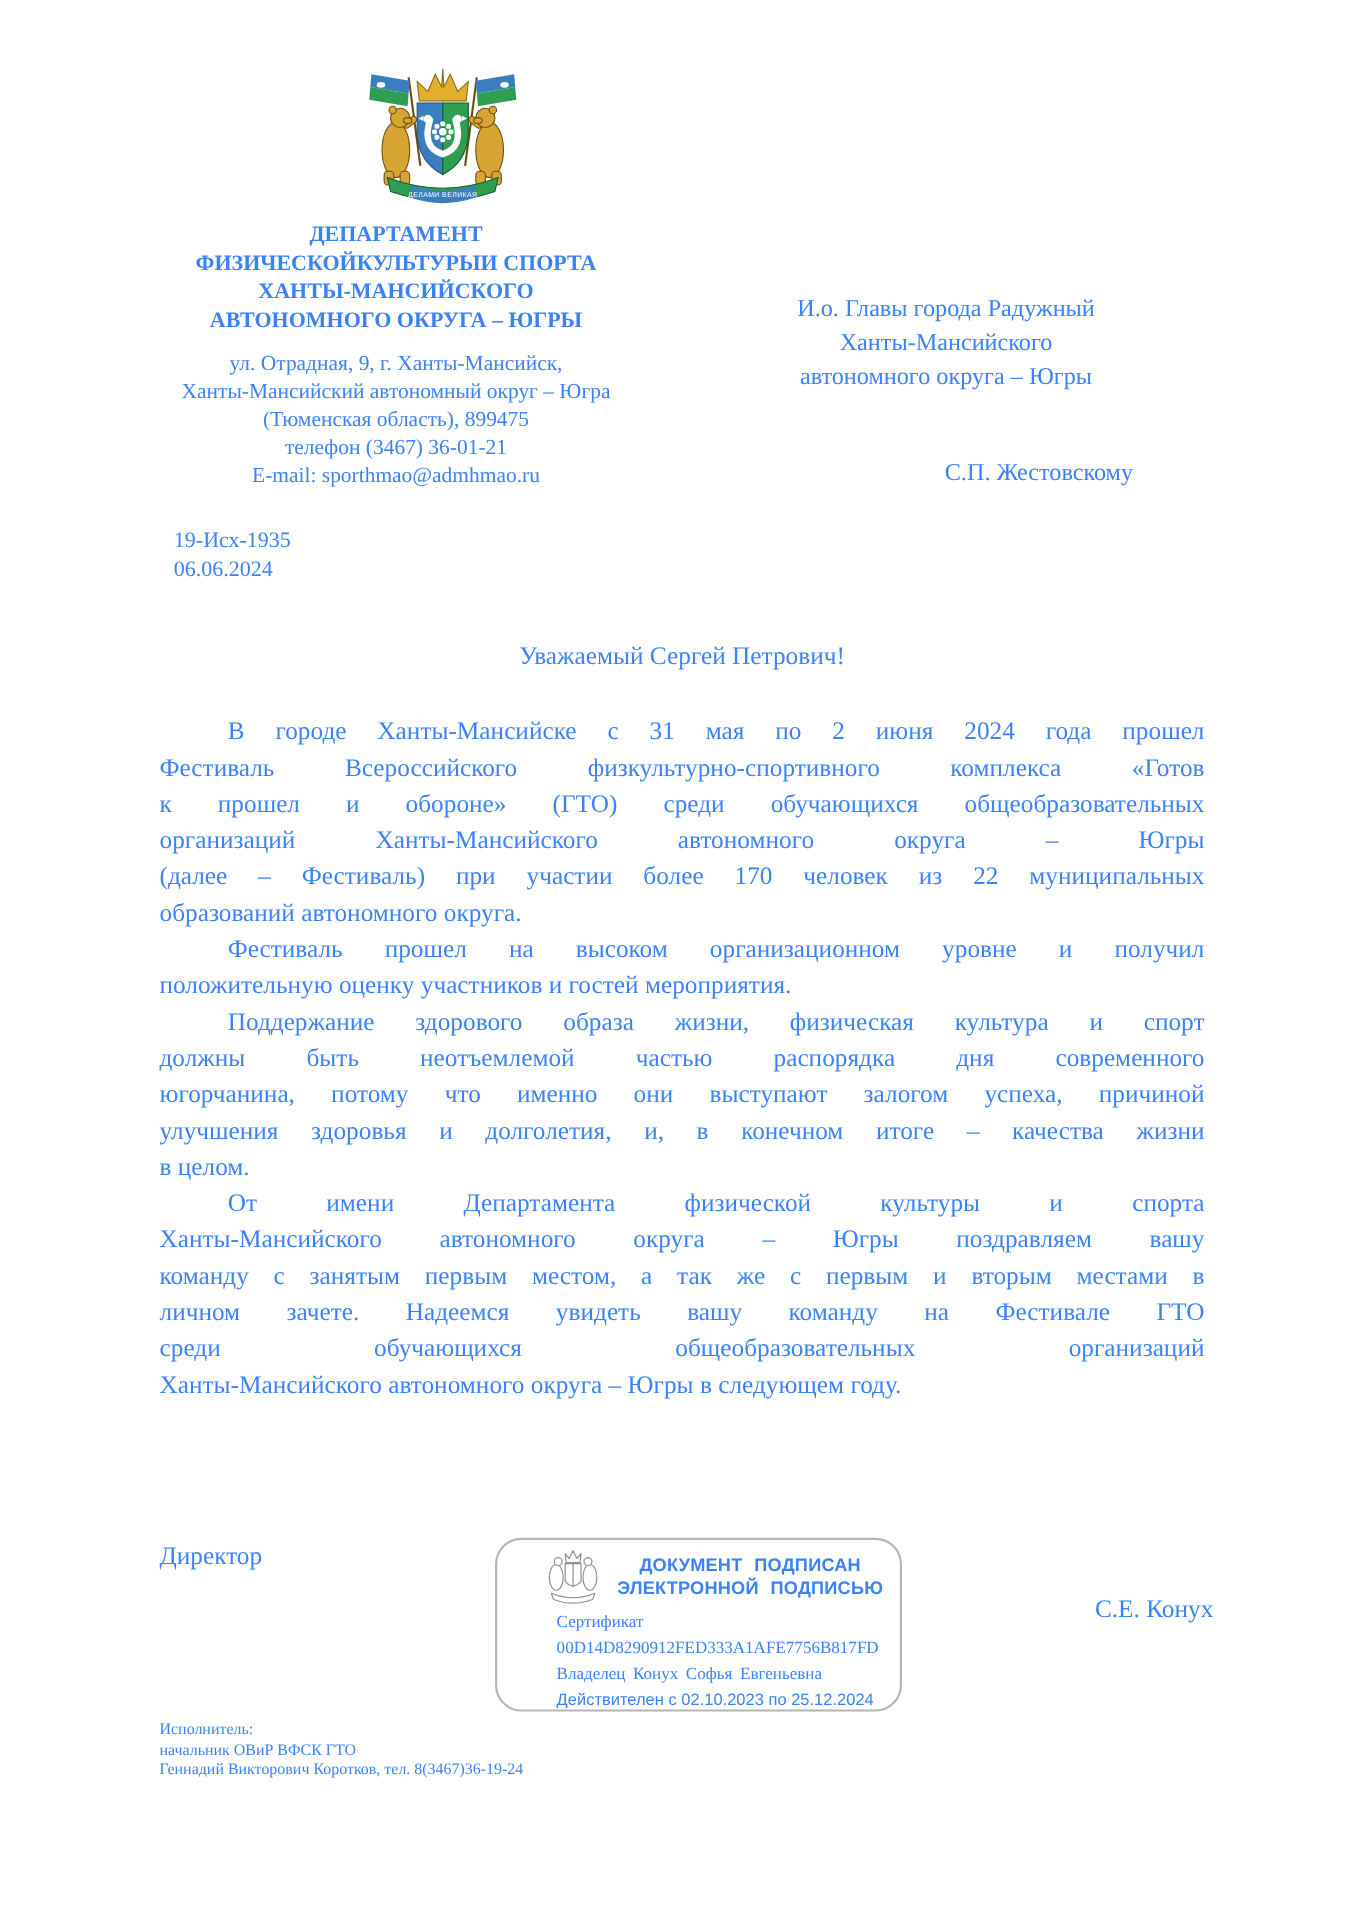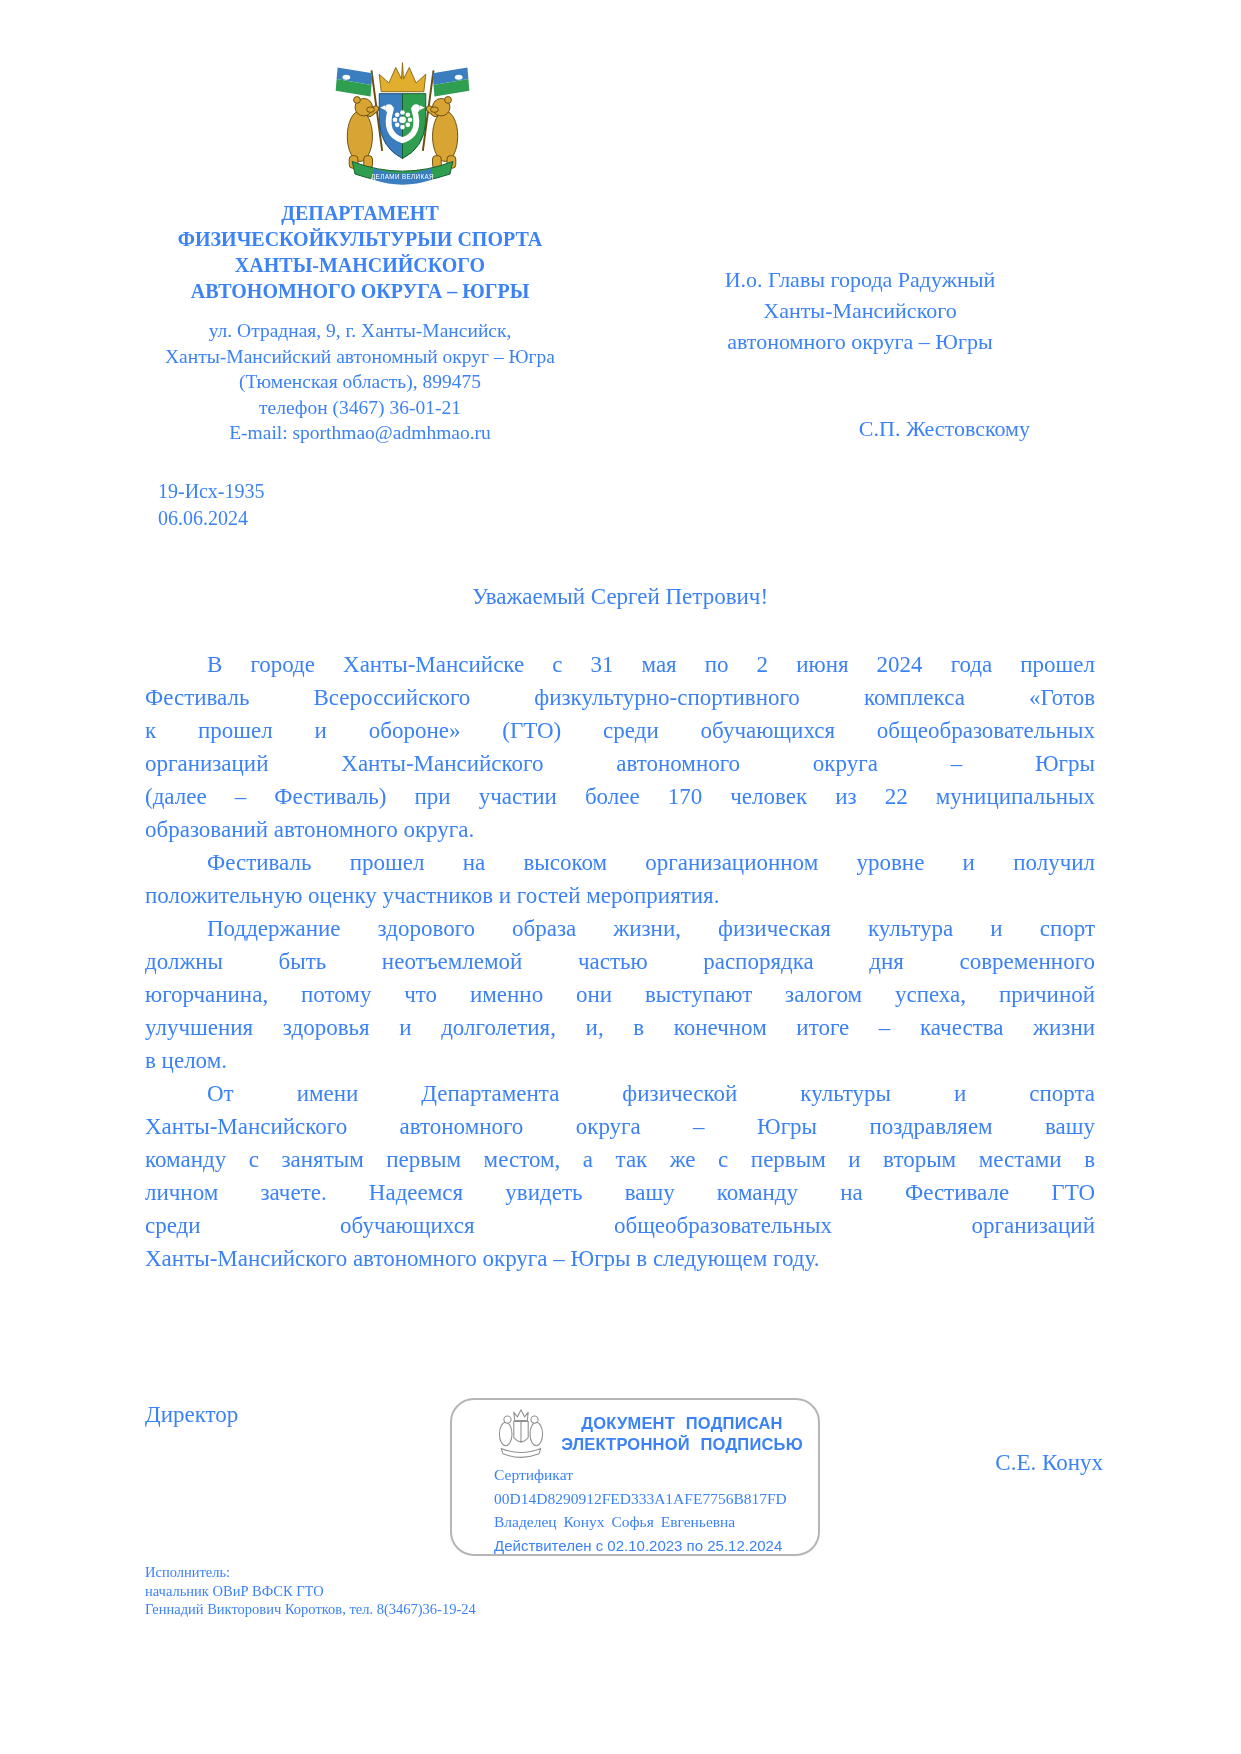--- a/index.html
+++ b/index.html
@@ -59,21 +59,21 @@
     background: #ffffff;
   }
   .stamp-head { display: flex; align-items: center; gap: 8px; padding: 7px 10px 0 42px; }
   .stamp-emblem { width: 54px; height: 54px; flex: 0 0 auto; }
   .stamp-title {
     flex: 1; text-align: center;
     font-family: "Liberation Sans", sans-serif; font-weight: bold;
     font-size: 16.5px; line-height: 21px; word-spacing: 6px; letter-spacing: 0.2px;
   }
   .stamp-details {
-    padding: 2px 8px 0 42px; font-size: 15.5px; line-height: 23.5px; white-space: nowrap;
+    padding: 2px 8px 0 42px; font-size: 15.5px; line-height: 23.5px; white-space: nowrap; margin-left: 12px;
   }
   .stamp-details .owner { word-spacing: 3px; }
   .stamp-details .validity { font-family: "Liberation Sans", sans-serif; font-size: 15px; }
 
   
   .executor { position: absolute; left: 145px; top: 1563px; font-size: 14.5px; line-height: 18.5px; }
 </style>
 </head>
 <body>
 

